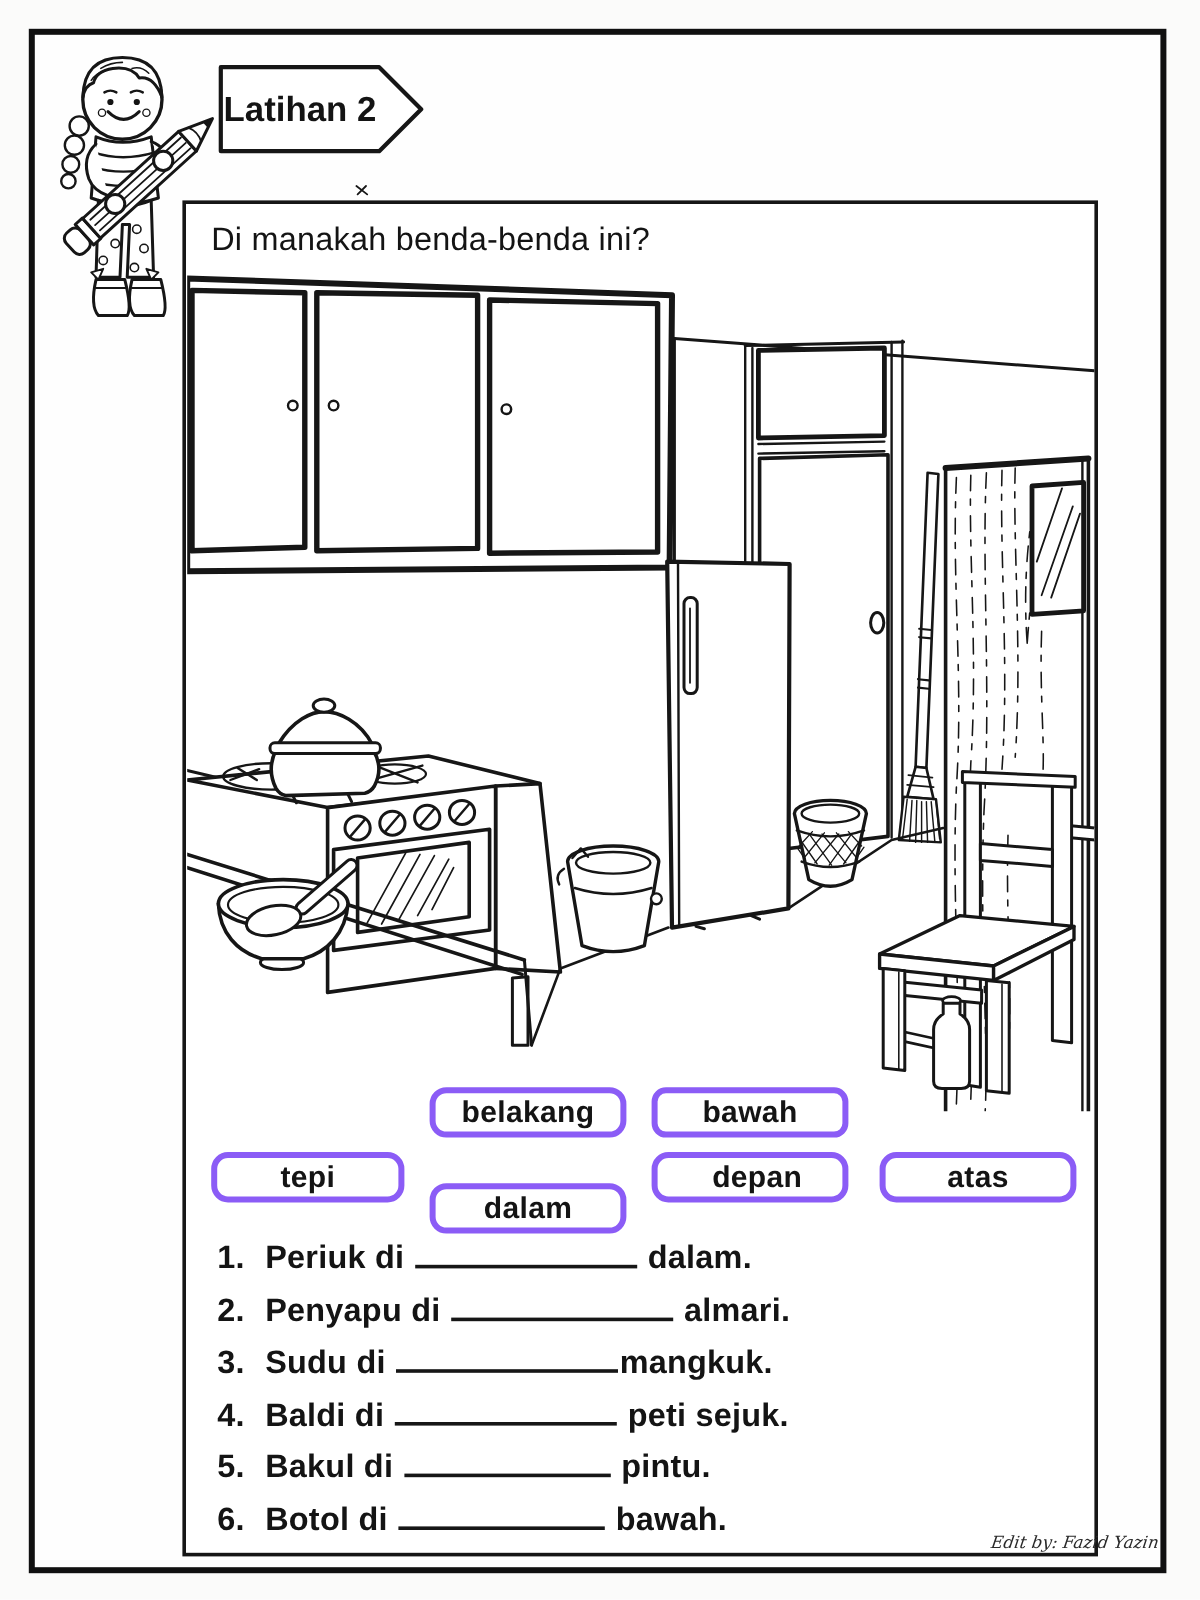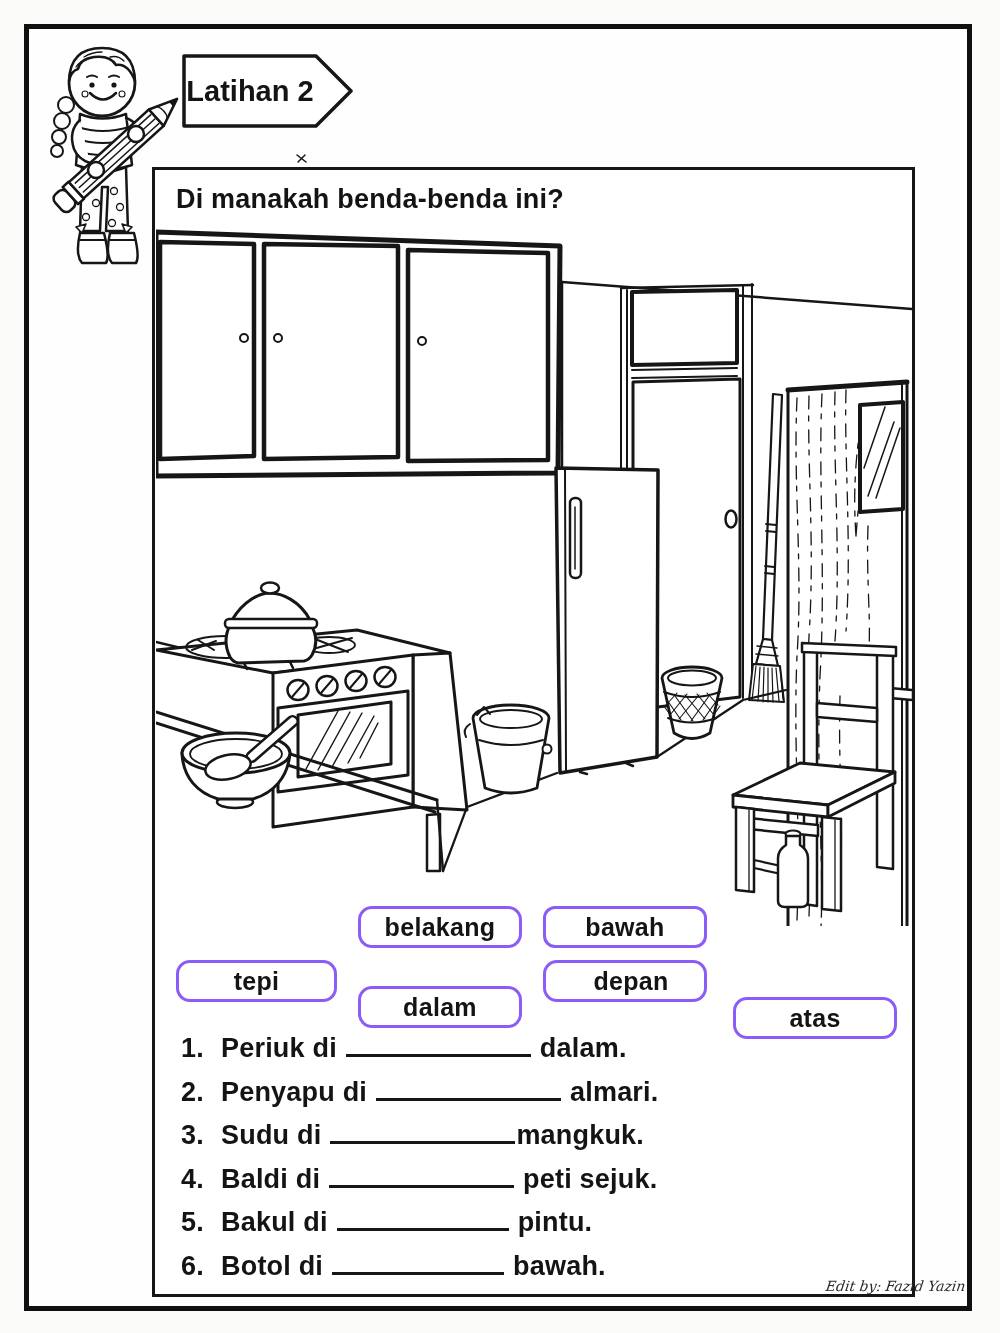--- a/index.html
+++ b/index.html
@@ -16,39 +16,39 @@
     left:24px;top:24px;width:948px;height:1287px;
     border:5px solid #101010;box-sizing:border-box;background:#fefefe;
   }
   
   #worksheet-box{
     left:152px;top:167px;width:763px;height:1130px;
     border:3px solid #161616;box-sizing:border-box;background:#ffffff;
   }
   #question{
     left:176px;top:184px;width:560px;
-    font-size:27px;font-weight:bold;letter-spacing:.2px;
+    font-size:27px;font-weight:normal;letter-spacing:.2px;
   }
   svg{display:block;}
   svg .ln{stroke:#161616;fill:none;stroke-linecap:round;stroke-linejoin:round;}
   svg .fw{stroke:#161616;fill:#ffffff;stroke-linejoin:round;stroke-linecap:round;}
   svg .fwn{fill:#ffffff;stroke:none;}
   
   .word-card{
     position:absolute;height:42px;box-sizing:border-box;
-    border:3px solid #8b5cf6;border-radius:14px;background:#fff;
+    border:5px solid #8b5cf6;border-radius:14px;background:#fff;
     display:flex;align-items:center;justify-content:center;
     font-size:25px;font-weight:bold;letter-spacing:.3px;
   }
   #wb-belakang{left:358px;top:906px;width:164px;}
   #wb-bawah{left:543px;top:906px;width:164px;border-radius:12px;}
   #wb-tepi{left:176px;top:960px;width:161px;justify-content:center;}
   #wb-dalam{left:358px;top:986px;width:164px;}
   #wb-depan{left:543px;top:960px;width:164px;padding-left:12px;}
-  #wb-atas{left:733px;top:960px;width:164px;margin-top:37px;}
+  #wb-atas{left:733px;top:960px;width:164px;}
   
   #sentences{left:181px;top:1030px;width:710px;}
   .sentence-row{
     display:flex;align-items:baseline;
     font-size:27px;font-weight:bold;height:43.5px;letter-spacing:.2px;
     white-space:nowrap;
   }
   .sentence-row .num{width:40px;}
   .blank{
     display:inline-block;border-bottom:3px solid #161616;

